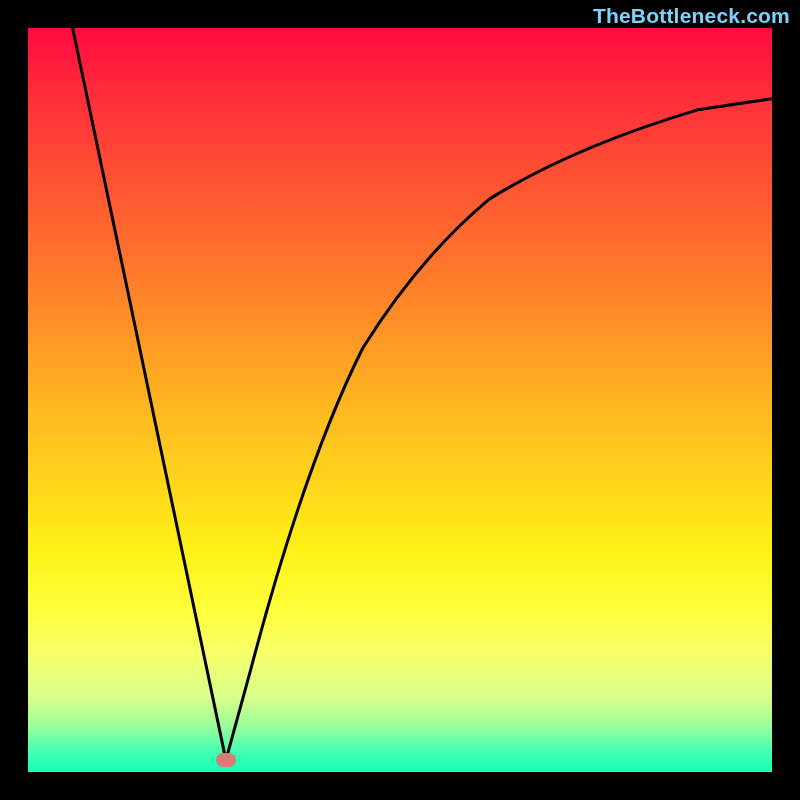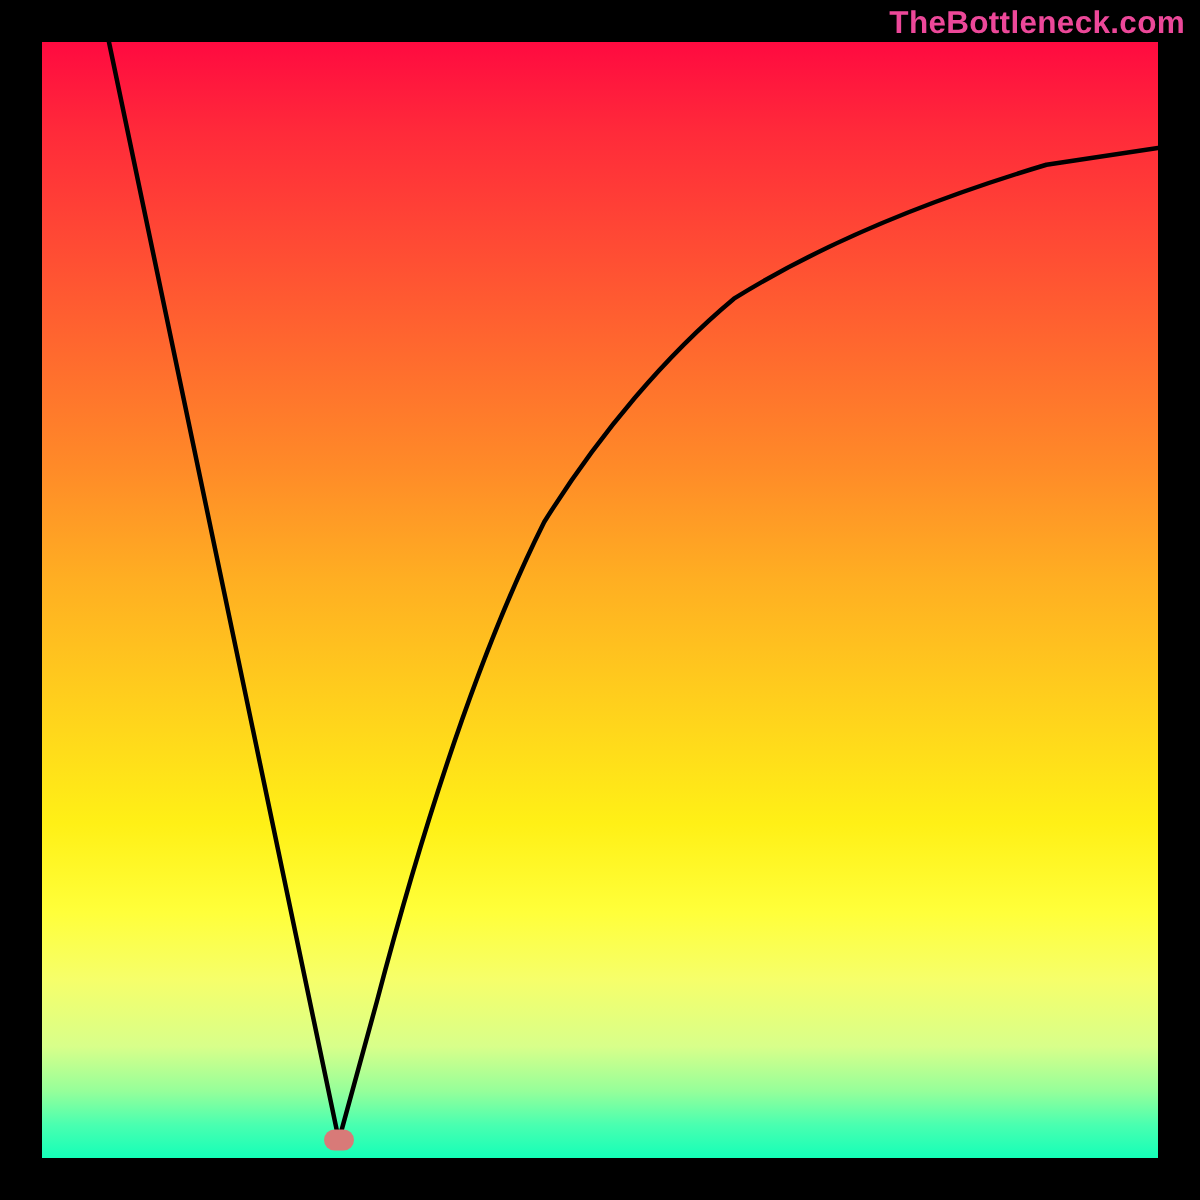--- a/index.html
+++ b/index.html
@@ -47,21 +47,21 @@
     border-radius: 8px;
     transform: translate(-50%, -50%);
   }
   .watermark {
     position: absolute;
     top: 4px;
     right: 10px;
     font-family: Arial, sans-serif;
     font-size: 21px;
     font-weight: 600;
-    color: #ec4899;
+    color: #7dd3fc;
     letter-spacing: 0.2px;
   }
 </style>
 </head>
 <body>
 
 <div class="frame">
 
   <div class="plot-area">
 

